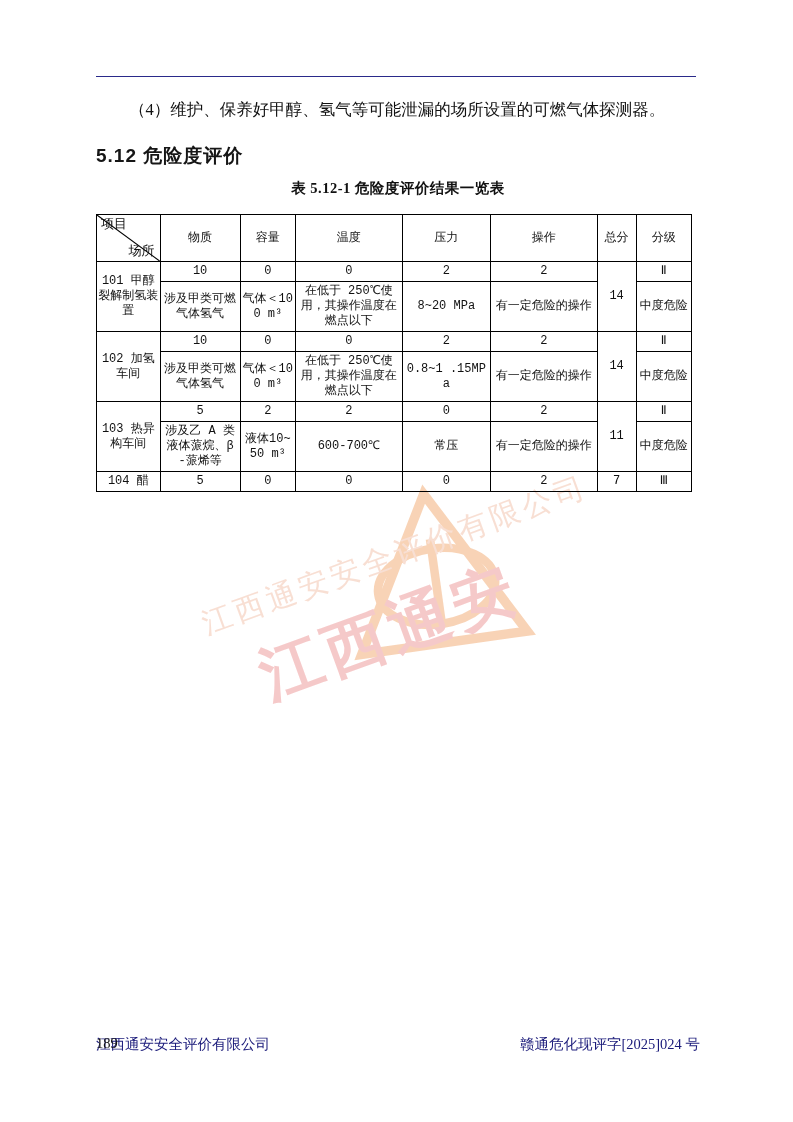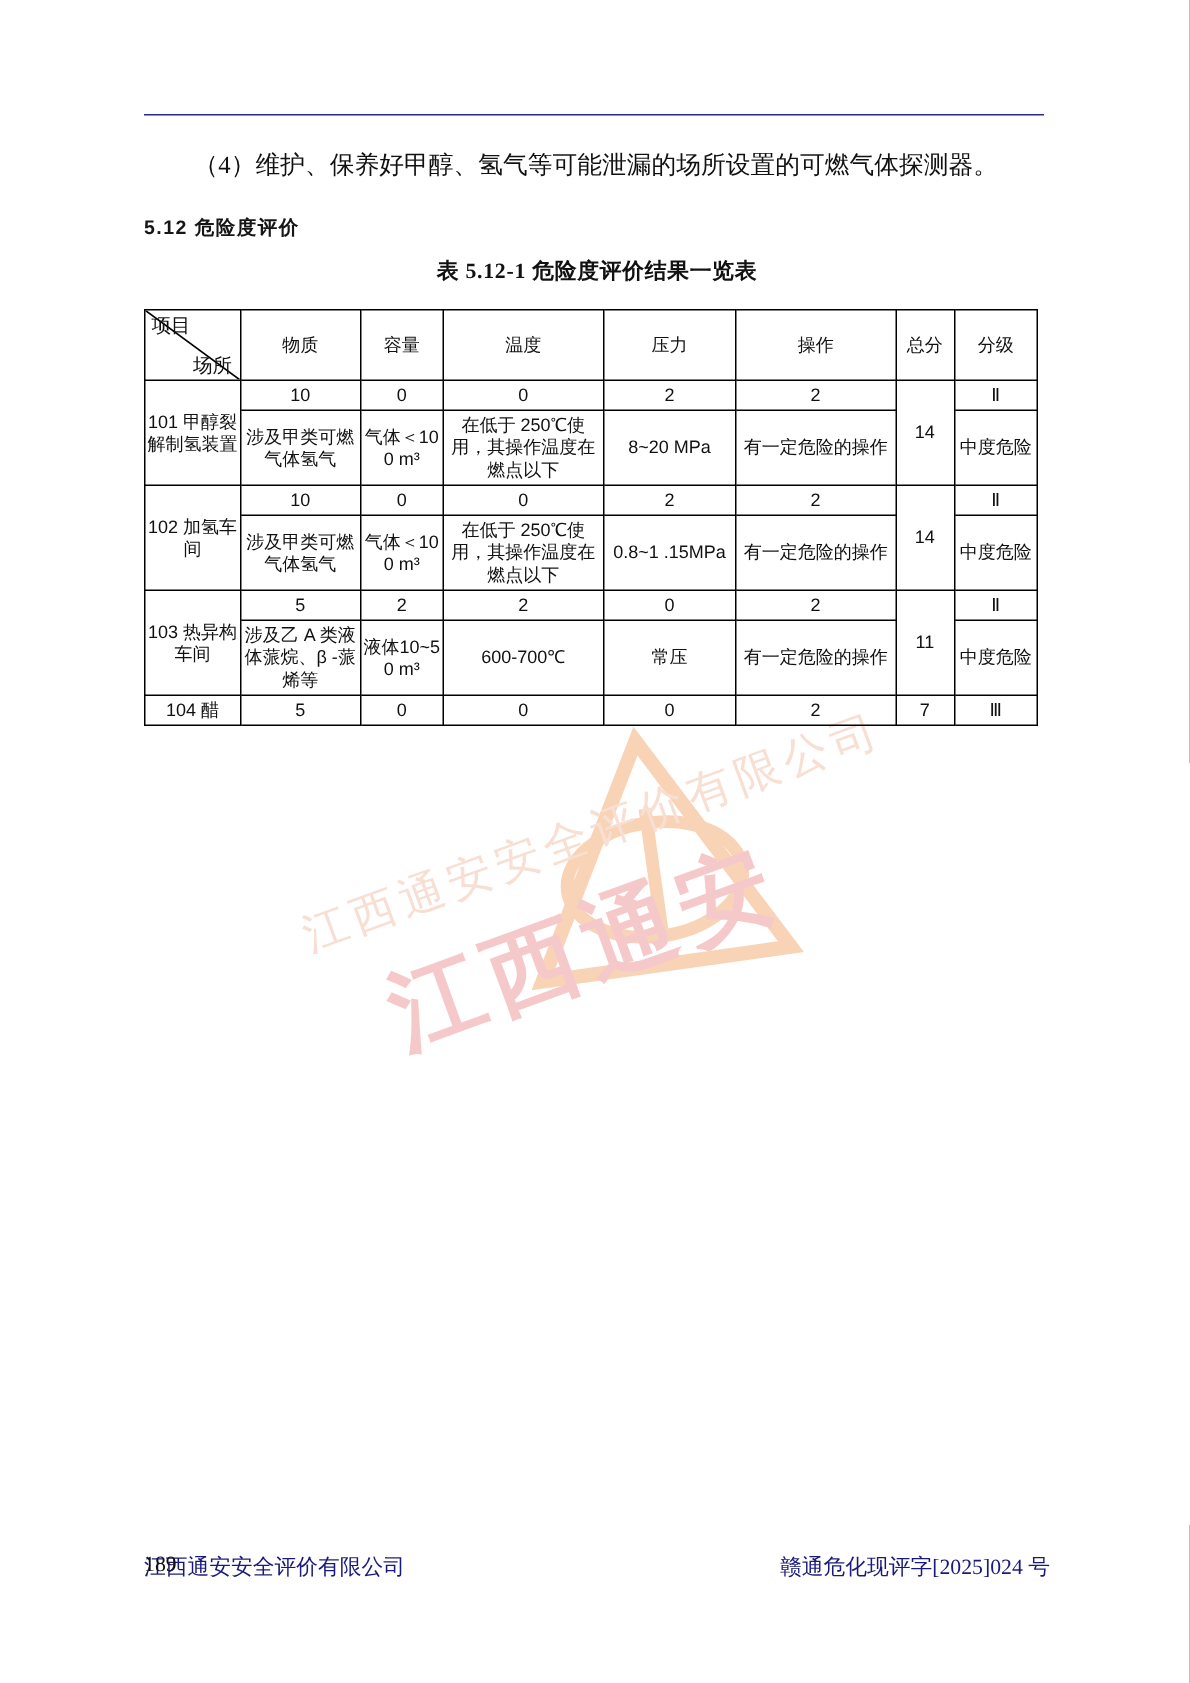--- a/index.html
+++ b/index.html
@@ -101,41 +101,41 @@
     font-size: 16.5px;
     line-height: 35px;
     color: #111111;
     text-align: justify;
     text-justify: inter-ideograph;
     text-indent: 33px;
     font-family: "Liberation Serif", serif;
   }
   h2.head {
     margin: 16px 0 4px 0;
-    font-size: 13px;
+    font-size: 19px;
     color: #161616;
     font-weight: bold;
     letter-spacing: 1px;
     font-family: "Liberation Sans", sans-serif;
   }
   .tbl-cap {
     margin: 10px 0 16px 0;
     text-align: center;
     font-size: 14.5px;
     font-weight: bold;
     color: #111;
     letter-spacing: 0.5px;
     font-family: "Liberation Serif", serif;
   }
   
   table.grid {
     border-collapse: collapse;
     width: 596px;
     table-layout: fixed;
-    font-family: Liberation Sans, sans-serif;
+    font-family: Liberation Mono, monospace;
   }
   table.grid td {
     border: 1px solid #000;
     font-size: 12px;
     line-height: 15px;
     text-align: center;
     vertical-align: middle;
     padding: 2px 1px;
     color: #111;
     word-break: break-all;

